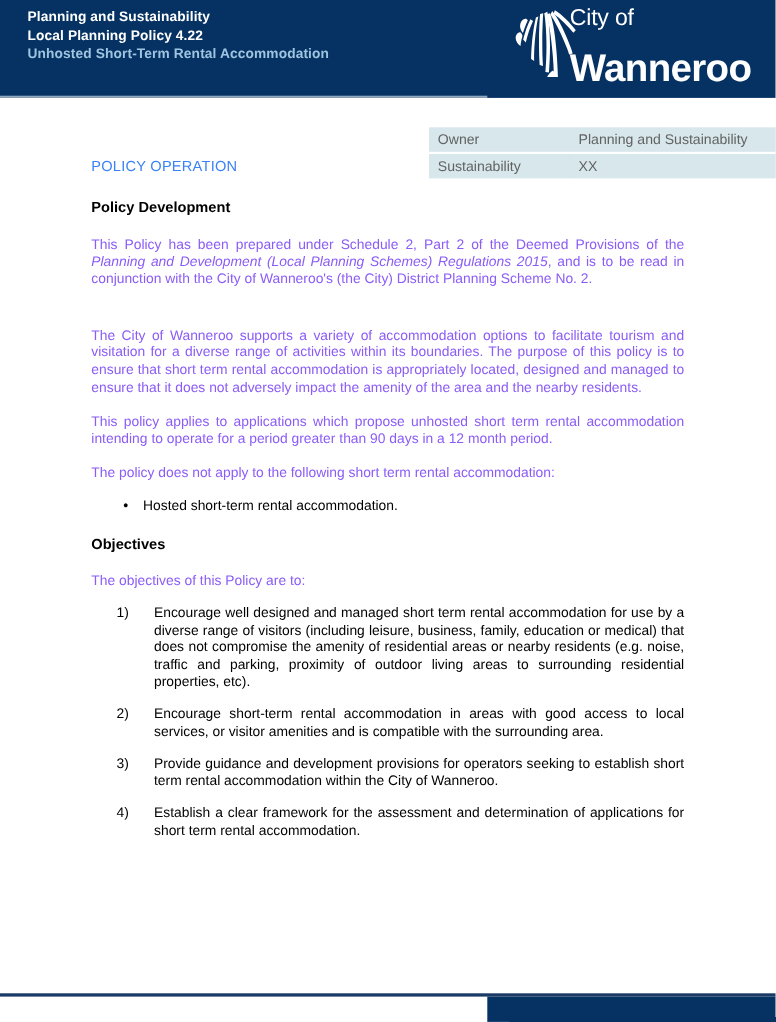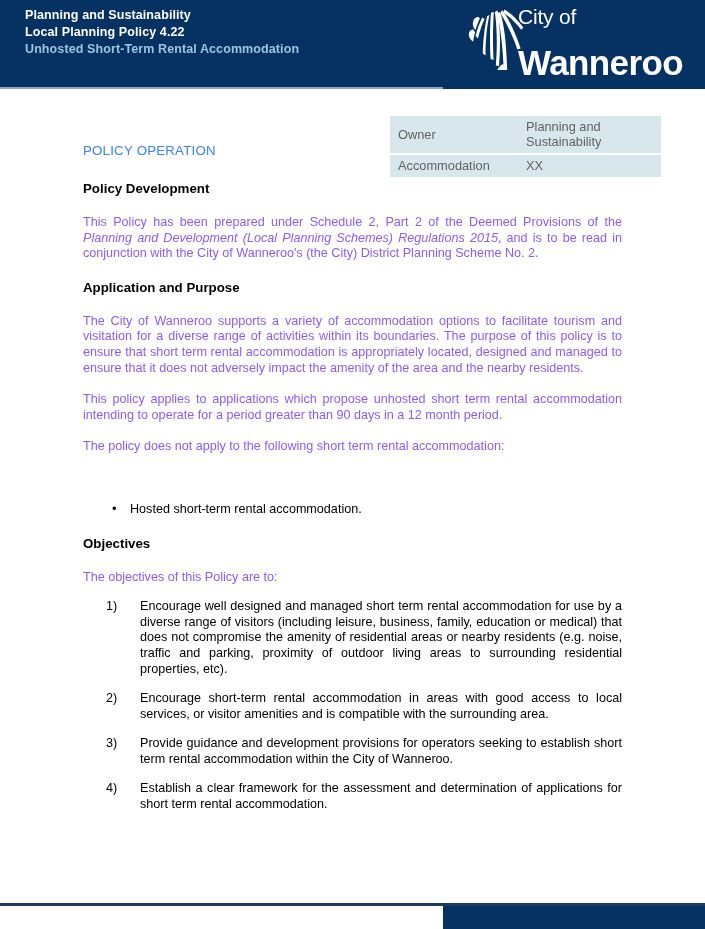--- a/index.html
+++ b/index.html
@@ -84,21 +84,21 @@
     letter-spacing: -0.6px;
     display: block;
     margin-top: 15px;
   }
 
   
   .info-table {
     position: absolute;
     left: 390px;
     top: 116px;
-    width: 271px;
+    width: 315px;
     border-collapse: collapse;
     background: #d7e7ec;
     padding-left: 28px;
   }
   .info-table td {
     background: #d7e7ec;
     color: #626262;
     font-size: 12.8px;
     padding: 3px 0 4px 8px;
     border-bottom: 2px solid #ffffff;
@@ -162,21 +162,21 @@
     text-align: justify;
     padding-left: 0;
   }
   ul.bullets li::before {
     content: "\2022";
     position: absolute;
     left: -18px;
     top: -1px;
     font-size: 13px;
   }
-  ul.bullets li.last { text-align: left; margin-top: 33px; }
+  ul.bullets li.last { text-align: left; }
 
   
   ol.numlist {
     margin: 0;
     padding: 0;
     list-style: none;
   }
   ol.numlist > li {
     position: relative;
     color: #000000;
@@ -245,41 +245,40 @@
   </div>
 </div>
 
 <table class="info-table">
   <tbody>
     <tr>
       <td class="lbl">Owner</td>
       <td>Planning and Sustainability</td>
     </tr>
     <tr>
-      <td class="lbl">Accommodation</td>
+      <td class="lbl">Sustainability</td>
       <td>XX</td>
     </tr>
   </tbody>
 </table>
 
 <div class="content">
 
   <h1 class="section-title">POLICY OPERATION</h1>
 
   <div class="sp-22"></div>
 
   <h2 class="sub-title">Policy Development</h2>
 
   <div class="sp-18"></div>
 
   <p class="body-text"><span>This Policy has been prepared under Schedule 2, Part 2 of the Deemed Provisions of the </span><span class="ital">Planning and Development (Local Planning Schemes) Regulations 2015</span><span>, and is to be read in conjunction with the City of Wanneroo's (the City) District Planning Scheme No. 2.</span></p>
 
   <div class="sp-18"></div>
 
-  <h2 class="sub-title">Application and Purpose</h2>
 
   <div class="sp-18"></div>
 
   <p class="body-text">The City of Wanneroo supports a variety of accommodation options to facilitate tourism and visitation for a diverse range of activities within its boundaries. The purpose of this policy is to ensure that short term rental accommodation is appropriately located, designed and managed to ensure that it does not adversely impact the amenity of the area and the nearby residents.</p>
 
   <div class="sp-16"></div>
 
   <p class="body-text">This policy applies to applications which propose unhosted short term rental accommodation intending to operate for a period greater than 90 days in a 12 month period.</p>
 
   <div class="sp-16"></div>

